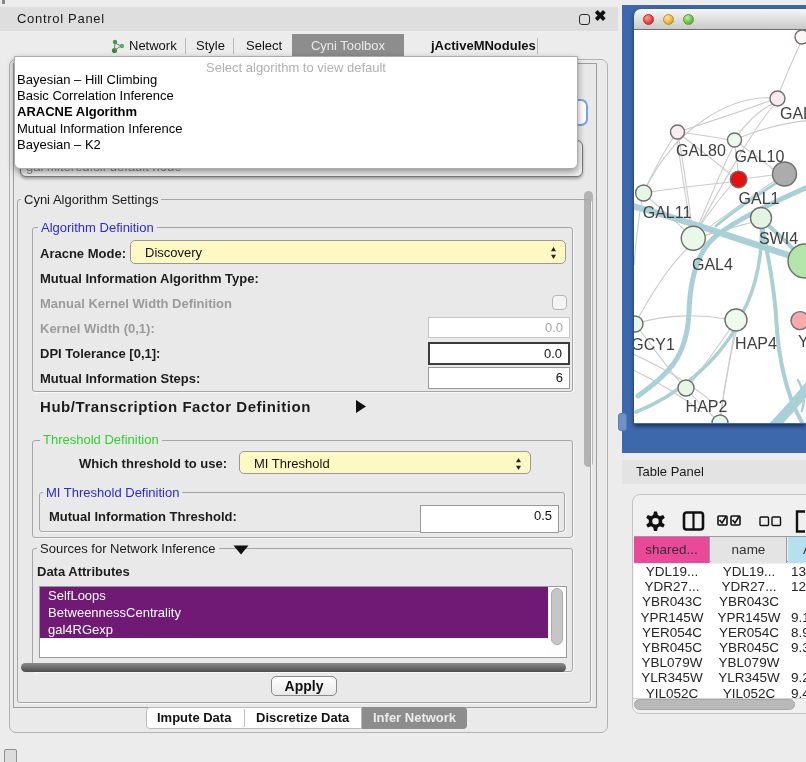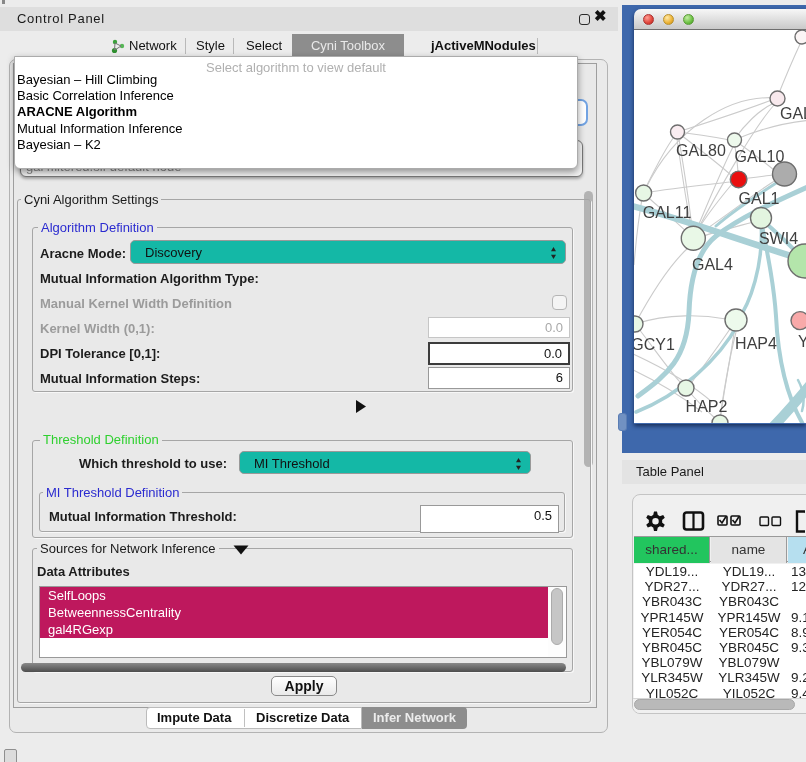--- a/index.html
+++ b/index.html
@@ -23,35 +23,35 @@
   border-radius:7px; background:#eaeaea; }
 #scrollpane { left:13px; top:63px; width:584px; height:645px; border:1px solid #9e9e9e;
   background:#e9e9e9; }
 #vthumb { left:584px; top:191px; width:9px; height:276px; background:#b3b3b3; border-radius:5px; }
 
 .grp { position:absolute; border:1px solid #a6a6a6; border-radius:3px;
   box-shadow:inset 0 0 0 0px #fff, 1px 1px 0 #f7f7f7; }
 .gtitle { position:absolute; background:#e9e9e9; padding:0 3px; font-size:13px; line-height:13px; }
 .lbl { position:absolute; font-size:13px; font-weight:bold; color:#1c1c1c; white-space:nowrap; }
 .dis { color:#9b9b9b; }
-.combo { position:absolute; background:#14b8a6; border:1px solid #999; border-radius:5px;
+.combo { position:absolute; background:#fef9c3; border:1px solid #999; border-radius:5px;
   font-size:13px; color:#111; }
 .combo span { position:absolute; left:14px; top:4px; }
 .spin { position:absolute; right:8px; top:5px; }
 .field { position:absolute; background:#fff; font-size:13px; color:#111; text-align:right; }
 
 #popup { left:14px; top:56px; width:564px; height:113px; background:#fff;
   border:1px solid #ababab; border-radius:0 0 6px 6px;
   box-shadow:0 3px 7px rgba(0,0,0,0.4); font-size:13px; }
 #popup .ph { color:#b0b0b0; text-align:center; padding-top:3px; height:15px; }
 #popup .it { padding-left:2px; height:16.2px; line-height:16.2px; color:#000; }
 
 #attrlist { left:39px; top:586px; width:528px; height:72px; background:#fff;
   border:1px solid #999; overflow:hidden; }
-.li { height:17px; line-height:17px; background:#be185d; color:#fff; font-size:13px;
+.li { height:17px; line-height:17px; background:#701a75; color:#fff; font-size:13px;
   padding-left:8px; width:509px; }
 #listscroll { left:548px; top:587px; width:18px; height:70px; background:#fdfdfd; }
 #listthumb { left:551px; top:588px; width:12px; height:57px; background:#c6c6c6;
   border:1px solid #ababab; border-radius:6px; }
 #darkbar { left:21px; top:663px; width:545px; height:9px; border-radius:4.5px;
   background:linear-gradient(#8a8a8a,#4d4d4d); }
 #applybtn { left:271px; top:676px; width:66px; height:20px; border:1px solid #8a8a8a;
   border-radius:5px; background:linear-gradient(#ffffff,#e9e9e9); font-size:14px; font-weight:bold;
   color:#111; text-align:center; line-height:19px; }
 
@@ -133,20 +133,21 @@
 <div class="lbl" style="left:40px;top:271px">Mutual Information Algorithm Type:</div>
 <div class="lbl dis" style="left:40px;top:296px">Manual Kernel Width Definition</div>
 <div class="abs" style="left:552px;top:295px;width:15px;height:15px;background:#f4f4f4;border:1px solid #b5b5b5;border-radius:4px"></div>
 <div class="lbl dis" style="left:40px;top:321px">Kernel Width (0,1):</div>
 <div class="field" style="left:428px;top:317px;width:142px;height:21px;border:1px solid #c6c6c6;color:#a9a9a9;line-height:19px;padding-right:6px">0.0</div>
 <div class="lbl" style="left:40px;top:346px">DPI Tolerance [0,1]:</div>
 <div class="field" style="left:428px;top:342px;width:142px;height:23px;border:2px solid #3c3c3c;line-height:19px;padding-right:6px">0.0</div>
 <div class="lbl" style="left:40px;top:371px">Mutual Information Steps:</div>
 <div class="field" style="left:428px;top:367px;width:142px;height:22px;border:1px solid #999;line-height:20px;padding-right:6px">6</div>
 
+<div class="lbl" style="left:40px;top:398px;font-size:15px;letter-spacing:0.55px">Hub/Transcription Factor Definition</div>
 <svg class="abs" style="left:354px;top:399px" width="13" height="15" viewBox="0 0 13 15">
       <path d="M2,1 L12,7.5 L2,14 Z" fill="#111"></path>
     </svg>
 
 <div class="grp" style="left:32px;top:440px;width:541px;height:98px"></div>
 <div class="gtitle" style="left:40px;top:433px;color:#2fd02f">Threshold Definition</div>
 <div class="lbl" style="left:79px;top:456px">Which threshold to use:</div>
 <div class="combo" style="left:239px;top:451px;width:292px;height:23px">
       <span>MI Threshold</span>
   <svg class="spin" width="7" height="14" viewBox="0 0 7 14">
@@ -284,21 +285,21 @@
       <rect x="73" y="7" width="9" height="9" rx="1" stroke-width="1.6"></rect>
       <rect x="86" y="7" width="9" height="9" rx="1" stroke-width="1.6"></rect>
       <path d="M74.5,11 L77,14 L81,7.5" stroke-width="1.6"></path>
       <path d="M87.5,11 L90,14 L94,7.5" stroke-width="1.6"></path>
       <rect x="115" y="8" width="8.5" height="8.5" rx="1" stroke-width="1.4"></rect>
       <rect x="127" y="8" width="8.5" height="8.5" rx="1" stroke-width="1.4"></rect>
       <path d="M152,2.5 h8 l5,5 v15 h-13 z" stroke-width="2.4"></path>
     </g>
   </svg>
   <div class="abs" style="left:1px;top:41px;width:178px;height:26px;border-top:1px solid #9a9a9a;border-bottom:1px solid #9a9a9a;">
-    <div class="hcell" style="left:0;width:76px;background:#22c55e">shared...</div>
+    <div class="hcell" style="left:0;width:76px;background:#ec4899">shared...</div>
     <div class="hcell" style="left:77px;width:76px;background:#e4e4e4">name</div>
     <div class="hcell" style="left:154px;width:40px;background:#b6dfef">A</div>
   </div>
   <div class="abs" style="left:1px;top:69px;width:178px;height:135px;background:#fff">
     <div class="trow" style="top:0px">
           <span class="c1">YDL19...</span>
           <span class="c2">YDL19...</span>
           <span class="c3">13...</span>
         </div>
     <div class="trow" style="top:15.2px">

